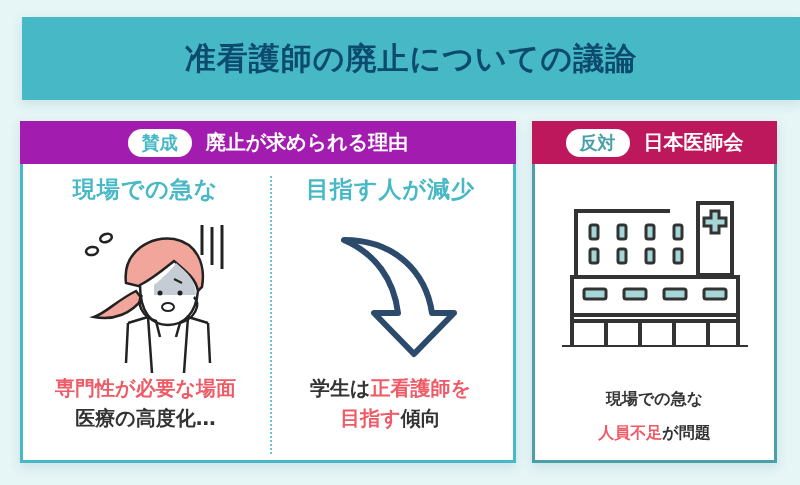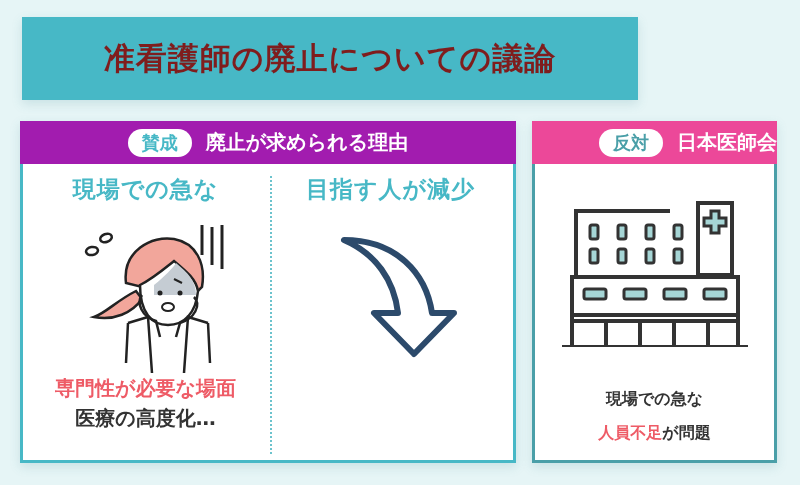--- a/index.html
+++ b/index.html
@@ -3,39 +3,39 @@
 <meta charset="utf-8">
 <style>
   * { box-sizing: border-box; margin: 0; padding: 0; }
   html, body { width: 800px; height: 485px; overflow: hidden; }
   body {
     background: #e6f5f6;
     font-family: "DejaVu Sans", "Liberation Sans", sans-serif;
     position: relative;
   }
   .title-bar {
-    position: absolute; left: 22px; top: 17px; width: 616px; height: 83px;
+    position: absolute; left: 22px; top: 17px; width: 778px; height: 83px;
     background: #47b8c6;
     box-shadow: 0 4px 10px rgba(70,140,150,0.18);
     display: flex; align-items: center; justify-content: center;
-    color: #7f1d1d; font-size: 31px; font-weight: bold; letter-spacing: 1px;
+    color: #0c4a6e; font-size: 31px; font-weight: bold; letter-spacing: 1px;
   }
   .panel {
     position: absolute; top: 121px; height: 342px;
     background: #fff;
     box-shadow: 0 4px 10px rgba(70,140,150,0.18);
   }
   .panel.left { left: 20px; width: 496px; border: 3px solid #47b8c6; border-top: none; }
   .panel.right { left: 532px; width: 245px; border: 3px solid #4a9fa8; border-top: none; }
   .panel-head {
     height: 43px; display: flex; align-items: center; justify-content: center;
     color: #fff; font-size: 20px; font-weight: bold; margin: 0 -3px;
   }
   .panel.left .panel-head { background: #a21caf; }
-  .panel.right .panel-head { background: #ec4899; justify-content: flex-end; }
+  .panel.right .panel-head { background: #be185d; }
   .badge {
     background: #fff; border-radius: 16px; padding: 2px 14px;
     font-size: 18px; font-weight: bold; margin-right: 14px;
   }
   .panel.left .badge { color: #47b8c6; }
   .panel.right .badge { color: #4a9fa8; }
   .cols { display: flex; height: 296px; position: relative; }
   .col { flex: 1; display: flex; flex-direction: column; align-items: center; position: relative; }
   .divider {
     position: absolute; left: 247px; top: 12px; height: 278px;
@@ -97,20 +97,28 @@
       </div>
     </div>
 
     <div class="col">
       <div class="col-title">目指す人が減少</div>
       <div class="illus">
         <svg width="170" height="150" viewBox="0 0 170 150">
           <path d="M38 22 C90 22 120 55 126 95 L148 95 L108 136 L68 95 L92 95 C88 62 70 36 38 22 Z" fill="#fff" stroke="#2c4a6b" stroke-width="6" stroke-linejoin="round"></path>
         </svg>
       </div>
+      <div class="caption">
+        <div>
+          <span class="dark">学生は</span><span class="red">正看護師を</span>
+        </div>
+        <div>
+          <span class="red">目指す</span><span class="dark">傾向</span>
+        </div>
+      </div>
     </div>
   </div>
 </div>
 
 <div class="panel right">
   <div class="panel-head">
     <span class="badge">反対</span>
     <span>日本医師会</span>
   </div>
   <div class="col">

